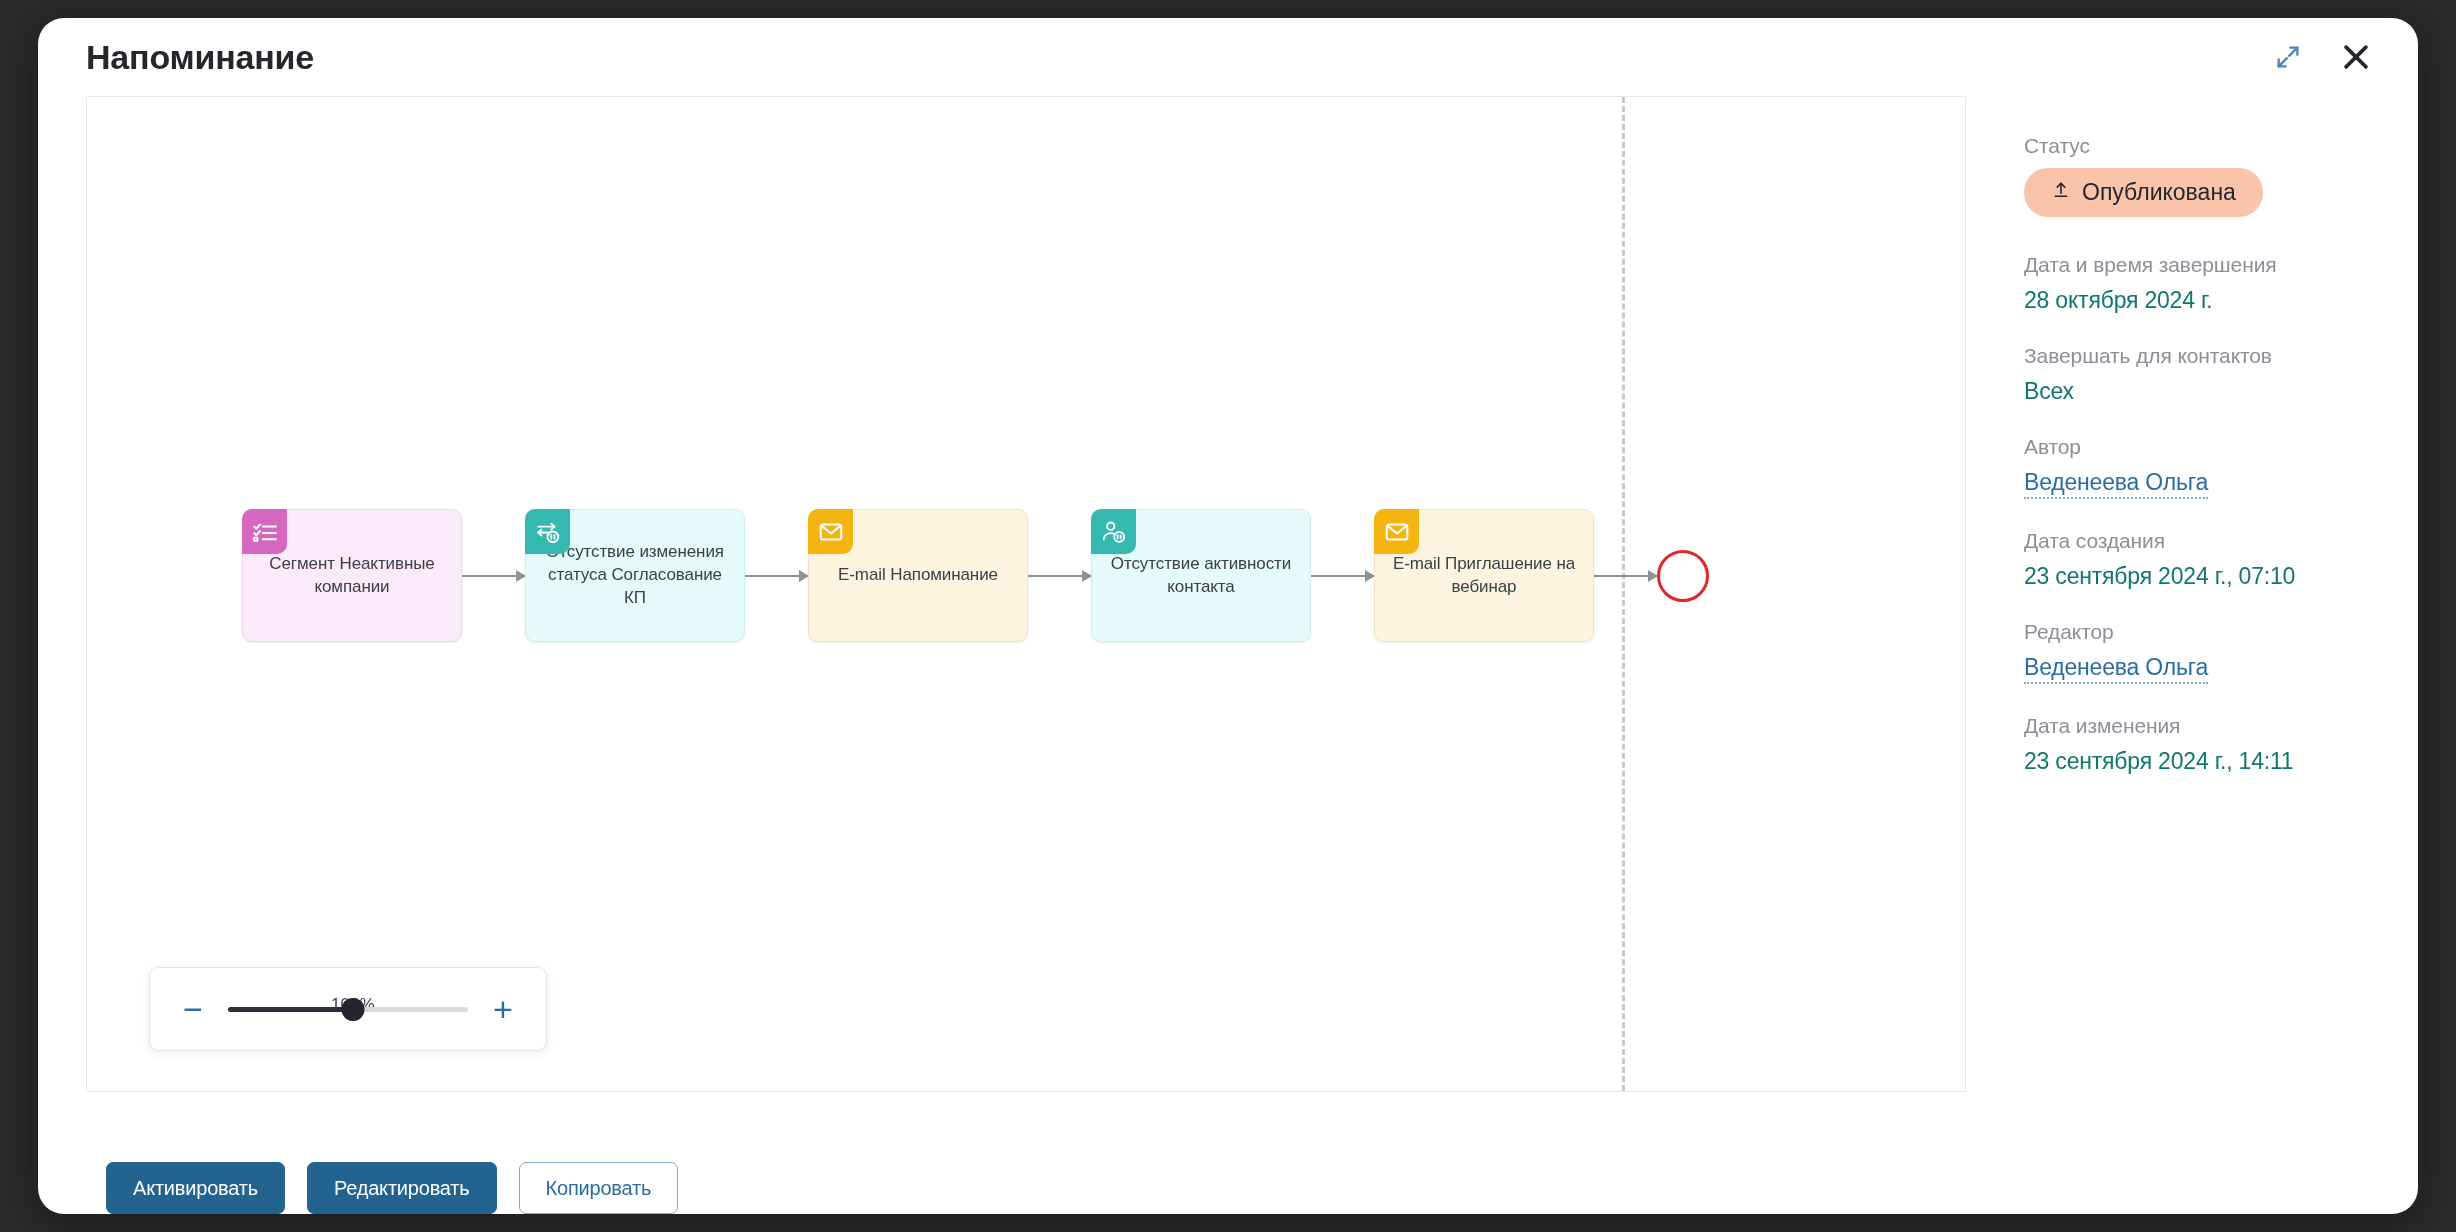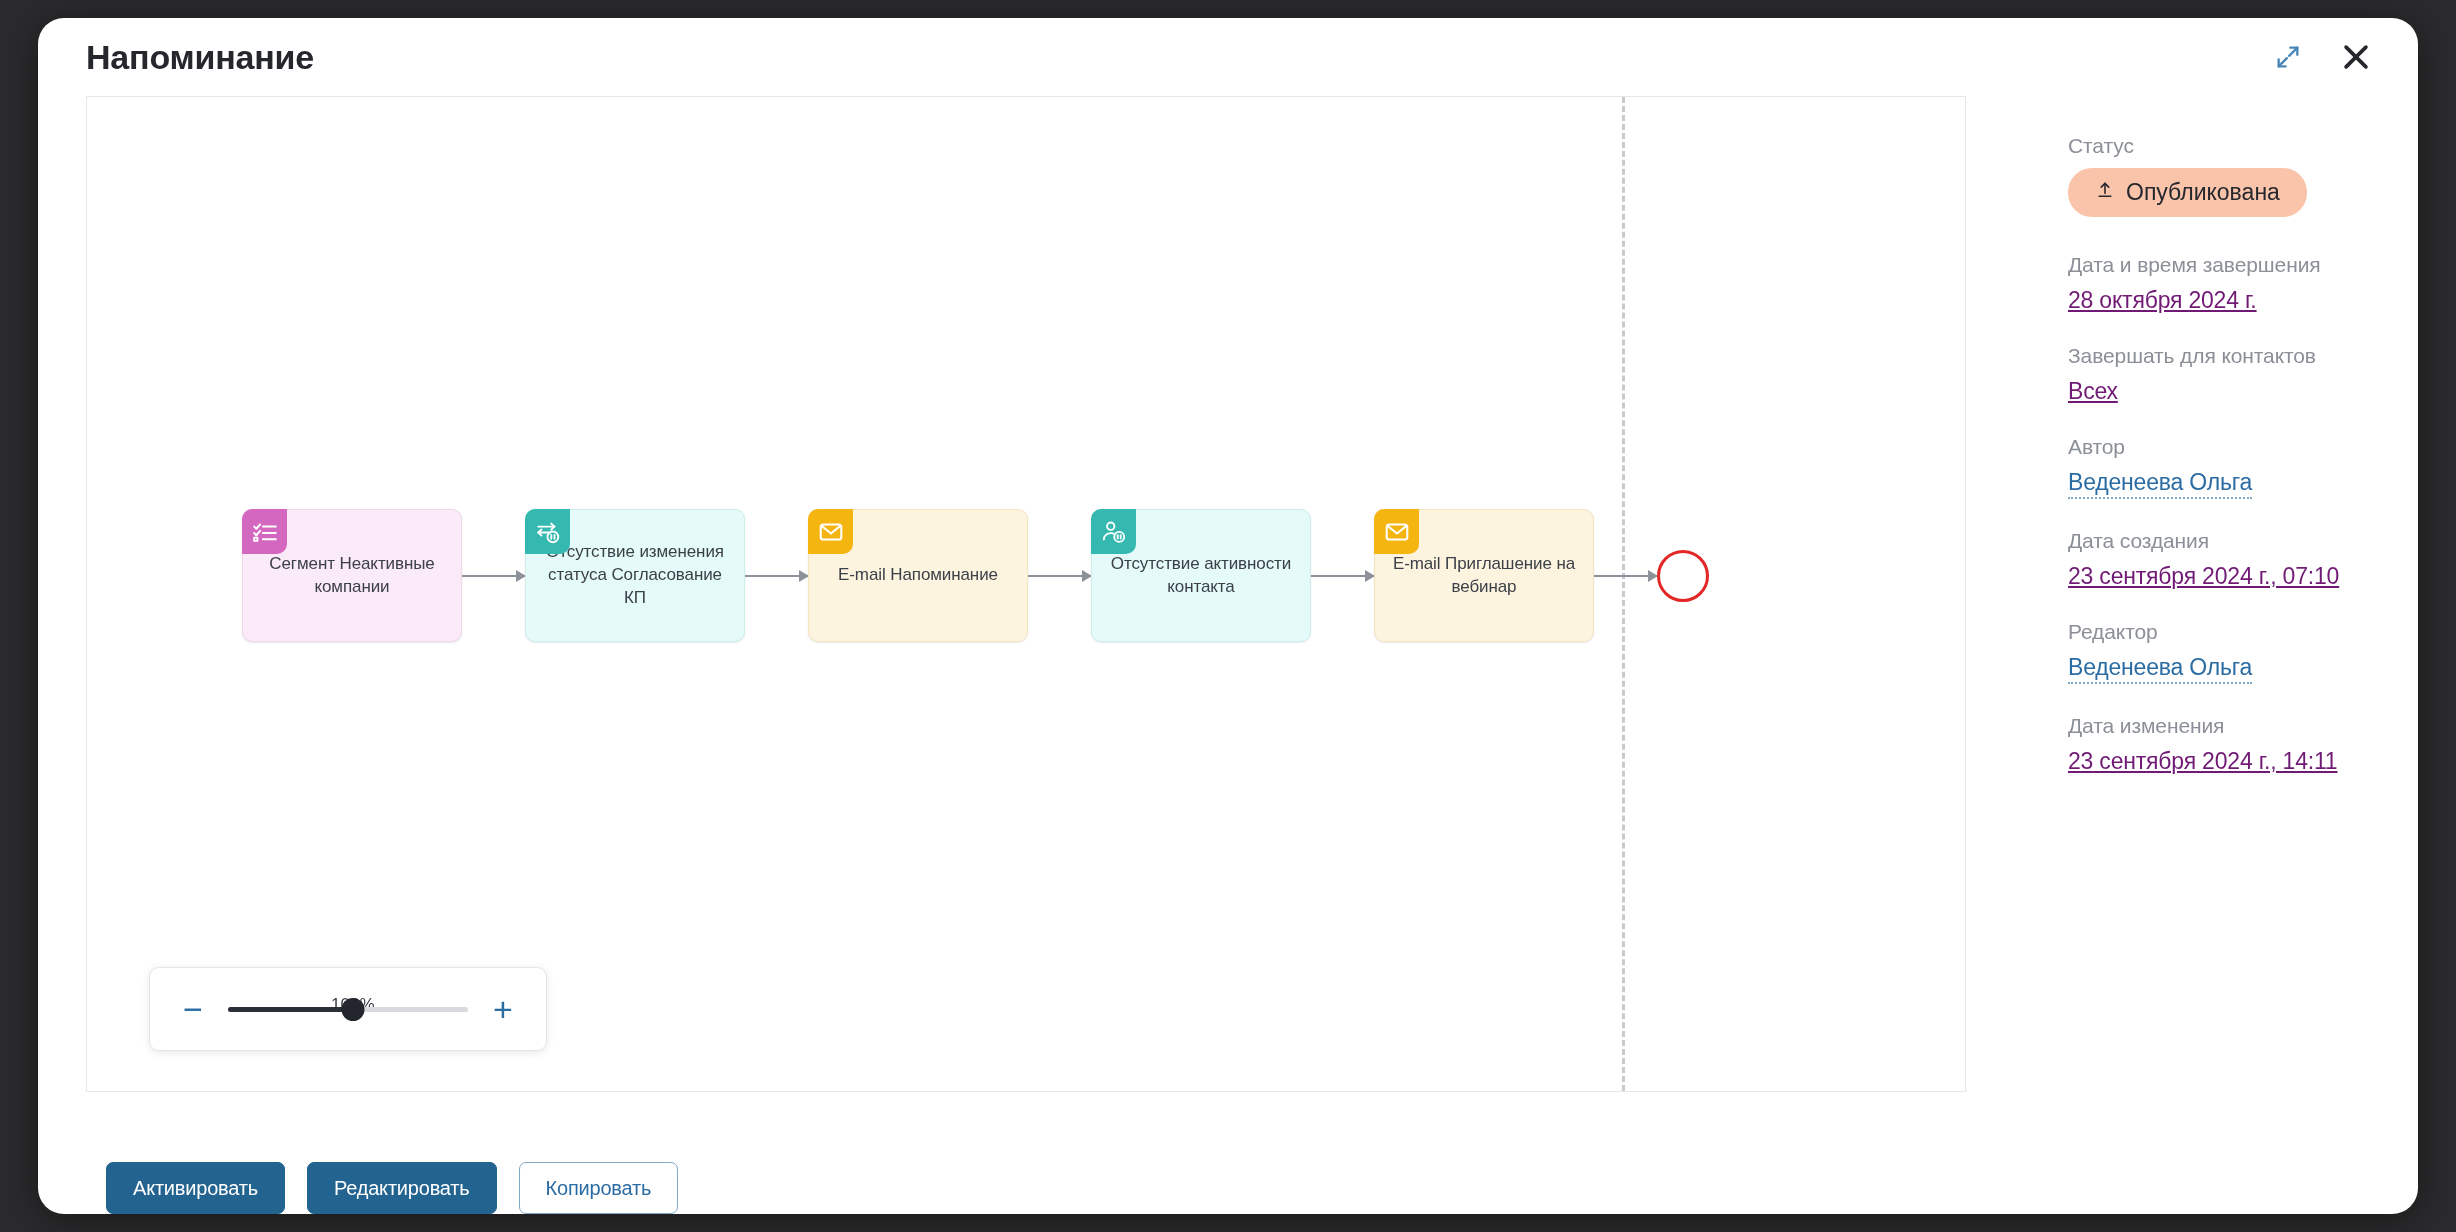--- a/index.html
+++ b/index.html
@@ -262,32 +262,31 @@
     background: #ffffff;
     color: #2b6ca3;
     border: 1px solid #7fa9c8;
   }
 
   
   .sidebar {
     flex: 1 1 auto;
     padding: 38px 0 0 58px;
   }
-  .field { margin-bottom: 30px; margin-left: 44px; }
+  .field { margin-bottom: 30px; }
   .field-label {
     font-size: 21px;
     color: #8b8f97;
     margin-bottom: 10px;
     letter-spacing: -0.1px;
   }
   .field-value {
     font-size: 23px;
-    color: #701a75;
+    color: #0f766e;
     letter-spacing: -0.2px;
-    text-decoration: underline;
   }
   .field-value.link {
     color: #2b6ca3;
     text-decoration: none;
     border-bottom: 2px dotted #7fa9c8;
     display: inline-block;
     padding-bottom: 1px;
     cursor: pointer;
   }
   .status-badge {

